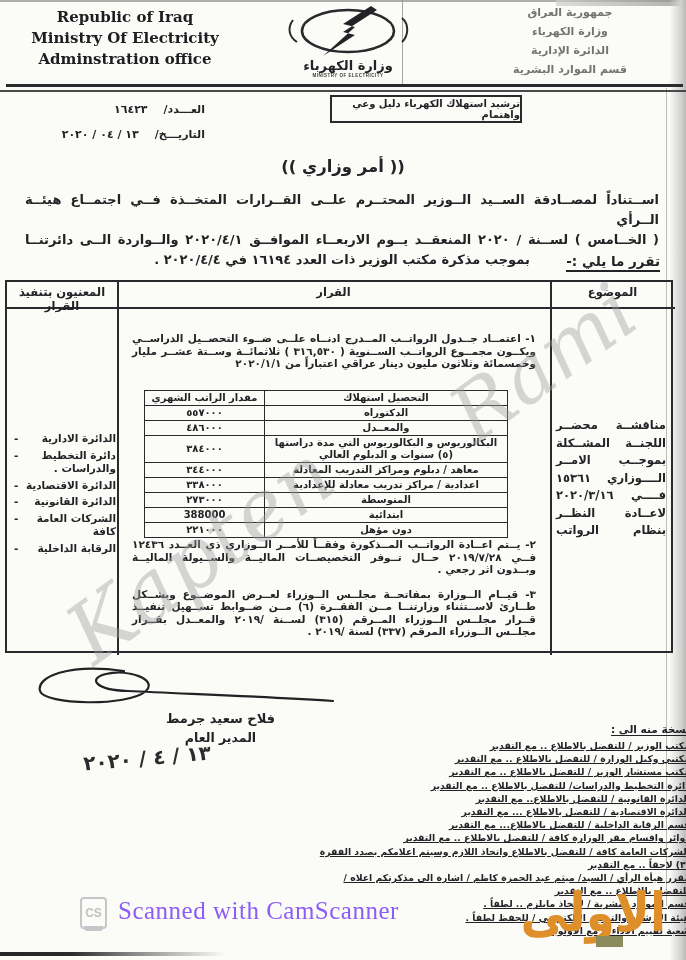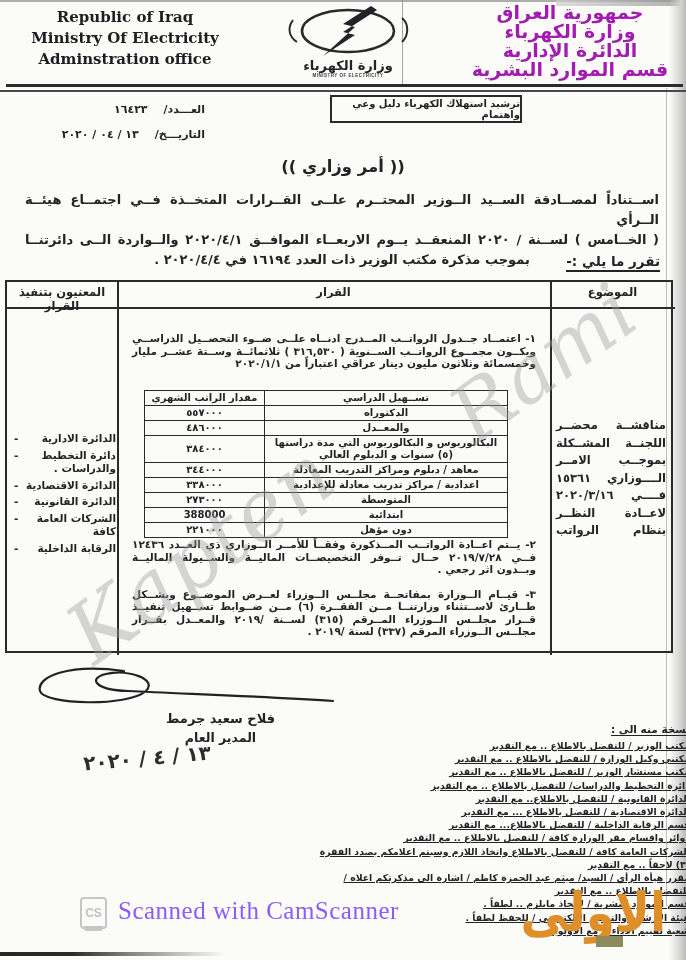--- a/index.html
+++ b/index.html
@@ -18,21 +18,21 @@
   .right-band{ right:0; top:0; width:17px; height:960px;
     background:linear-gradient(to right, rgba(255,255,255,0), #d2d2d0 70%, #b9b9b7); }
   .right-hairline{ left:666px; top:88px; width:1px; height:818px; background:#bdbdbb; }
   .bottomleft-sliver{ left:0; top:952px; width:225px; height:4px;
     background:linear-gradient(to right,#262626 0%, #2b2b2b 32%, #8a8a8a 60%, rgba(255,255,255,0)); }
   .v-crease{ left:402px; top:0; width:1px; height:86px; background:#8b8b8b; opacity:.75; }
 
   
   .hdr-en{ left:16px; top:7px; width:218px; text-align:center;
     font-family:"DejaVu Serif",serif; font-weight:700; font-size:15px; line-height:21px; color:#1e1e22;}
-  .hdr-ar{ left:468px; top:3px; width:204px; text-align:center; font-size:19px; line-height:19px; color:#a21caf;}
+  .hdr-ar{ left:468px; top:3px; width:204px; text-align:center; font-size:11px; line-height:19px; color:#737373;}
   .logo{ left:276px; top:4px; width:144px; text-align:center; }
   .logo svg{ display:block; margin:0 auto; }
   .logo-ar{ font-size:13px; font-weight:700; direction:rtl; margin-top:-2px; letter-spacing:1px; }
   .logo-en{ font-size:4.5px; font-weight:700; color:#3a3a3e; letter-spacing:.5px; font-family:"Liberation Sans",sans-serif;}
   .rule1{ left:6px; top:84px; width:677px; height:3px; background:#2b2b2f; }
   .rule2{ left:0; top:90px; width:686px; height:1.5px; background:#4a4a4e; }
 
   
   .refs{ left:15px; top:97px; width:190px; font-size:11px; line-height:25px; }
   .ref-row{ display:flex; direction:rtl; gap:16px; }
@@ -177,21 +177,21 @@
       <div class="concern-item"><span class="dash">-</span><span>الدائرة القانونية</span></div>
       <div class="concern-item"><span class="dash">-</span><span>الشركات العامة كافة</span></div>
       <div class="concern-item"><span class="dash">-</span><span>الرقابة الداخلية</span></div>
     </div>
 
     <div class="dec-par item1 ar">١- اعتمــاد جــدول الرواتــب المــدرج ادنــاه علــى ضــوء التحصــيل الدراســي ويكــون مجمــوع الرواتــب الســنوية ( ٣١٦,٥٣٠ ) ثلاثمائــة وســتة عشــر مليار وخمسمائة وثلاثون مليون دينار عراقي اعتباراً من ٢٠٢٠/١/١</div>
 
     <table class="salary ar">
       <tbody>
           <tr>
-        <th class="lvl">تســهيل الدراسي</th>
+        <th class="lvl">التحصيل استهلاك</th>
         <th class="amt">مقدار الراتب الشهري</th>
       </tr>
       <tr>
             <td>الدكتوراه</td>
             <td>٥٥٧٠٠٠</td>
           </tr>
       <tr>
             <td>والمعــدل</td>
             <td>٤٨٦٠٠٠</td>
           </tr>

